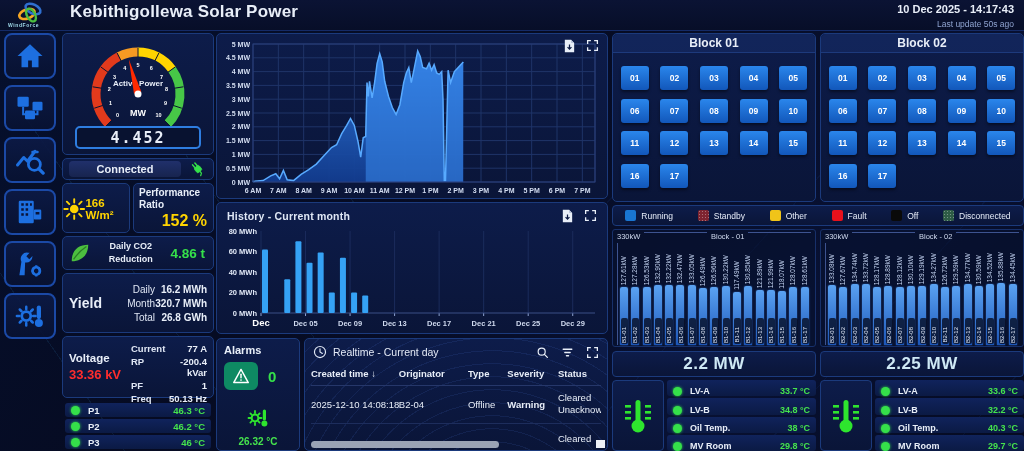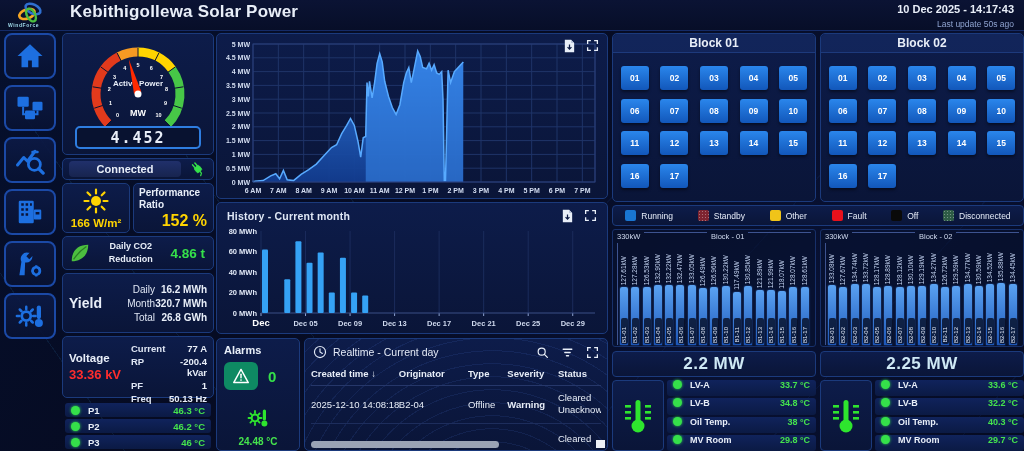--- a/index.html
+++ b/index.html
@@ -41,21 +41,21 @@
   .col2 { position:absolute; left:62px; top:33px; width:152px; height:418px; }
   .gauge-panel { height:122px; position:relative; }
   .gauge-panel svg { display:block; margin:0 auto; }
   .gauge-value { position:absolute; left:12px; right:12px; bottom:5px; height:23px; line-height:21px;
     border:2px solid #2e7de0; border-radius:5px; background:#081230; text-align:center;
     font-family:"DejaVu Sans Mono", monospace; font-size:15px; font-weight:bold; letter-spacing:2px; }
   .connected { margin-top:3px; height:22px; display:flex; align-items:center; padding:0 6px; }
   .conn-label { flex:1; background:linear-gradient(180deg,#20306b,#17244f); border-radius:4px; height:16px;
     line-height:16px; text-align:center; font-size:11px; font-weight:bold; margin-right:6px; }
   .row-2 { margin-top:3px; display:flex; gap:3px; height:50px; }
-  .irr { width:68px; display:flex; flex-direction:column; align-items:center; justify-content:space-between; padding:4px 0 3px; }
+  .irr { width:68px; display:flex; flex-direction:row; align-items:center; justify-content:space-between; padding:4px 0 3px; }
   .irr-val { color:#ffd400; font-weight:bold; font-size:11.5px; }
   .perf { flex:1; padding:3px 5px; position:relative; }
   .perf-label { font-size:10px; font-weight:bold; line-height:1.15; }
   .perf-val { position:absolute; right:6px; bottom:2px; color:#ffd400; font-weight:bold; font-size:16px; }
   .co2 { margin-top:3px; height:34px; display:flex; align-items:center; padding:0 6px; gap:4px; }
   .co2-label { font-size:9px; font-weight:bold; line-height:1.5; flex:1; text-align:center; }
   .co2-val { color:#35e04a; font-weight:bold; font-size:13.5px; padding-right:2px; }
   .yield { margin-top:3px; height:60px; display:flex; align-items:center; padding:4px 6px; }
   .yield-title { width:44px; font-size:14px; font-weight:bold; }
   .yield-rows { flex:1; }
@@ -137,21 +137,21 @@
   .bc-cat span { position:absolute; left:0px; bottom:1px; writing-mode:vertical-rl; transform:rotate(180deg);
     font-size:6px; color:#dfe6f4; white-space:nowrap; }
   .mw-row { margin-top:4px; display:flex; gap:4px; height:26px; }
   .mw-box { flex:1; background:linear-gradient(180deg,#0d1c4a,#0a1538); border:1px solid #1b3a7c; border-radius:4px;
     text-align:center; font-size:17px; font-weight:bold; color:#cfe9f5; line-height:24px; letter-spacing:.5px; }
   .temp-row { margin-top:3px; display:flex; gap:4px; flex:1; }
   .temp-block { flex:1; display:flex; gap:3px; }
   .thermo-box { width:52px; background:linear-gradient(180deg,#0d1c4a,#0a1538); border:1px solid #1b3a7c; border-radius:4px;
     display:flex; align-items:center; justify-content:center; }
   .temp-list { flex:1; display:flex; flex-direction:column; gap:2px; }
-  .t-row { flex:1; display:flex; align-items:flex-start; background:linear-gradient(180deg,#10235c,#0b1a44);
+  .t-row { flex:1; display:flex; align-items:flex-end; background:linear-gradient(180deg,#10235c,#0b1a44);
     border-radius:3px; padding:0 6px; font-size:9px; }
   .t-row .lab { font-weight:bold; }
   .t-row .val { flex:1; text-align:right; color:#45e34d; font-weight:bold; }
 
   svg text { font-family:"Liberation Sans", sans-serif; }
 </style>
 </head>
 <body>
 
 <div class="stage">
@@ -525,21 +525,21 @@
         </div>
         <div class="env">
           <svg width="26" height="24" viewBox="0 0 24 24">
             <circle cx="9" cy="12" r="3.4" fill="none" stroke="#2ee52e" stroke-width="2"></circle>
             <g stroke="#2ee52e" stroke-width="1.8" stroke-linecap="round">
               <path d="M9 5v2M9 17v2M2.5 12h2M13.5 12h2M4.4 7.4l1.4 1.4M12.2 15.2l1.4 1.4M13.6 7.4l-1.4 1.4M5.8 15.2l-1.4 1.4"></path>
             </g>
             <rect x="16.8" y="3.5" width="3.2" height="11" rx="1.6" fill="#2ee52e"></rect>
             <circle cx="18.4" cy="17.5" r="3" fill="#2ee52e"></circle>
           </svg>
-          <div class="env-val">24.48 °C</div>
+          <div class="env-val">26.32 °C</div>
         </div>
       </div>
 
       <div class="panel realtime">
         <div class="rt-head">
           <svg width="14" height="14" viewBox="0 0 24 24">
             <circle cx="12" cy="12" r="9.5" stroke="#dfe7f5" stroke-width="2" fill="none"></circle>
             <path d="M12 6.5V12l4 2.5" stroke="#dfe7f5" stroke-width="2" fill="none" stroke-linecap="round"></path>
           </svg>
           <span class="ttl">Realtime - Current day</span>

